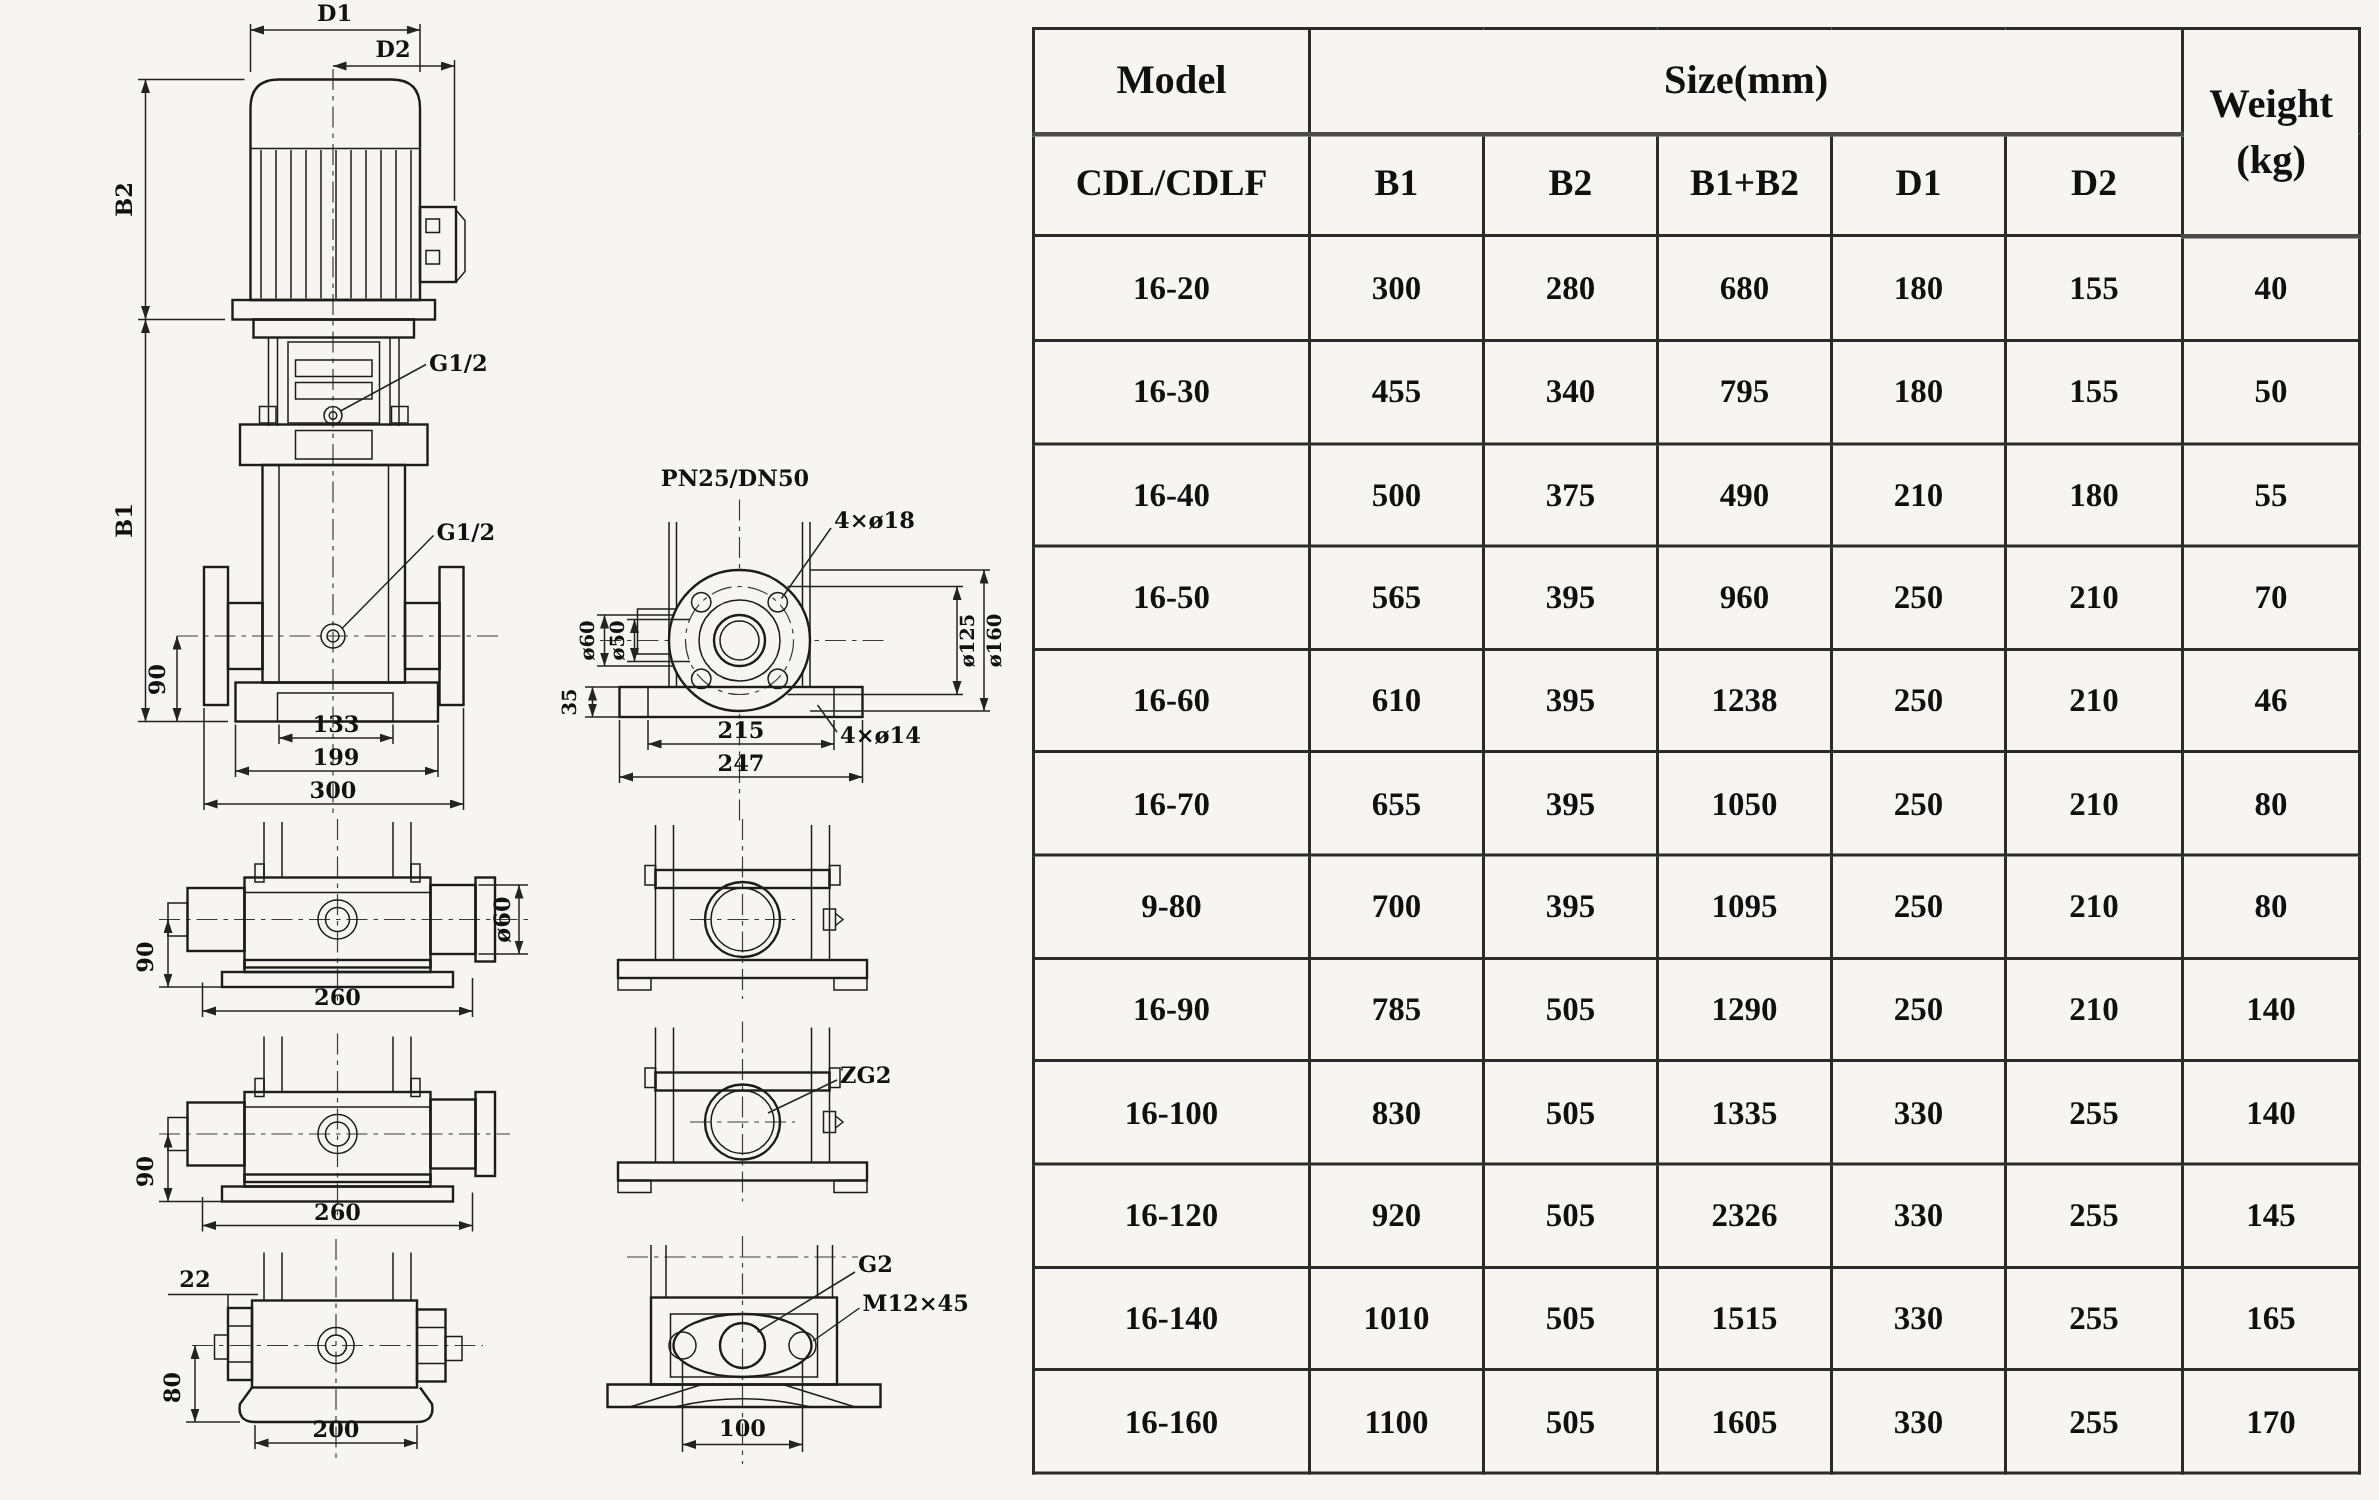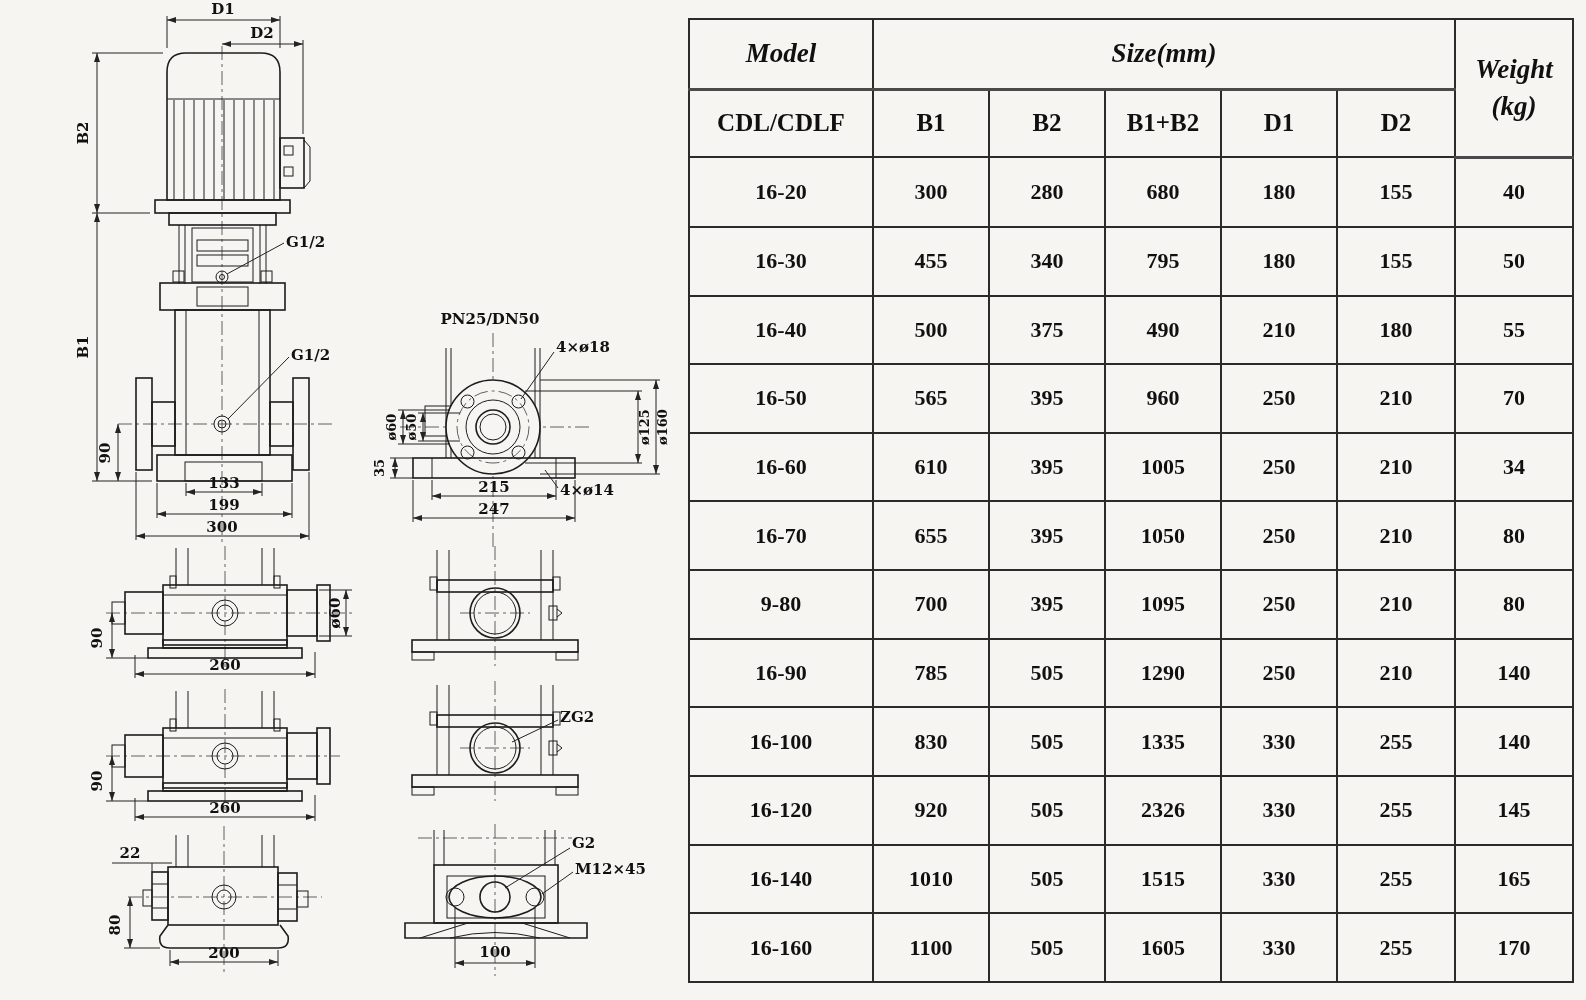--- a/index.html
+++ b/index.html
@@ -25,21 +25,21 @@
   }
   table.spec td,table.spec th{
     border:2px solid #2b2b2b;text-align:center;vertical-align:middle;
     font-family:"Liberation Serif",serif;font-weight:700;color:#101010;
     padding:0;
   }
   tr.hrow1 th{font-size:27px;border-bottom:3px solid #4a4a4a;}
   tr.hrow2 th{font-size:25px;}
   th.weight{font-size:25px;line-height:1.35;border-bottom:2px solid #2b2b2b;}
   td.val{font-size:22px;}
-  tr.hrow1{height:70px;font-style:italic;}
+  tr.hrow1{height:70px;}
   tr.hrow2{height:68px;}
 </style>
 </head>
 <body>
 
 <svg id="drawing" width="680" height="1000" viewBox="0 0 680 1000">
   <defs>
     <marker id="ar" markerWidth="10" markerHeight="8" refX="9" refY="3" orient="auto-start-reverse" markerUnits="userSpaceOnUse">
       <path d="M0,0 L9,3 L0,6 Z" fill="#232323"></path>
     </marker>
@@ -357,24 +357,24 @@
       <td class="val">395</td>
       <td class="val">960</td>
       <td class="val">250</td>
       <td class="val">210</td>
       <td class="val">70</td>
     </tr>
     <tr>
       <td class="val">16-60</td>
       <td class="val">610</td>
       <td class="val">395</td>
-      <td class="val">1005</td>
+      <td class="val">1238</td>
       <td class="val">250</td>
       <td class="val">210</td>
-      <td class="val">34</td>
+      <td class="val">46</td>
     </tr>
     <tr>
       <td class="val">16-70</td>
       <td class="val">655</td>
       <td class="val">395</td>
       <td class="val">1050</td>
       <td class="val">250</td>
       <td class="val">210</td>
       <td class="val">80</td>
     </tr>

